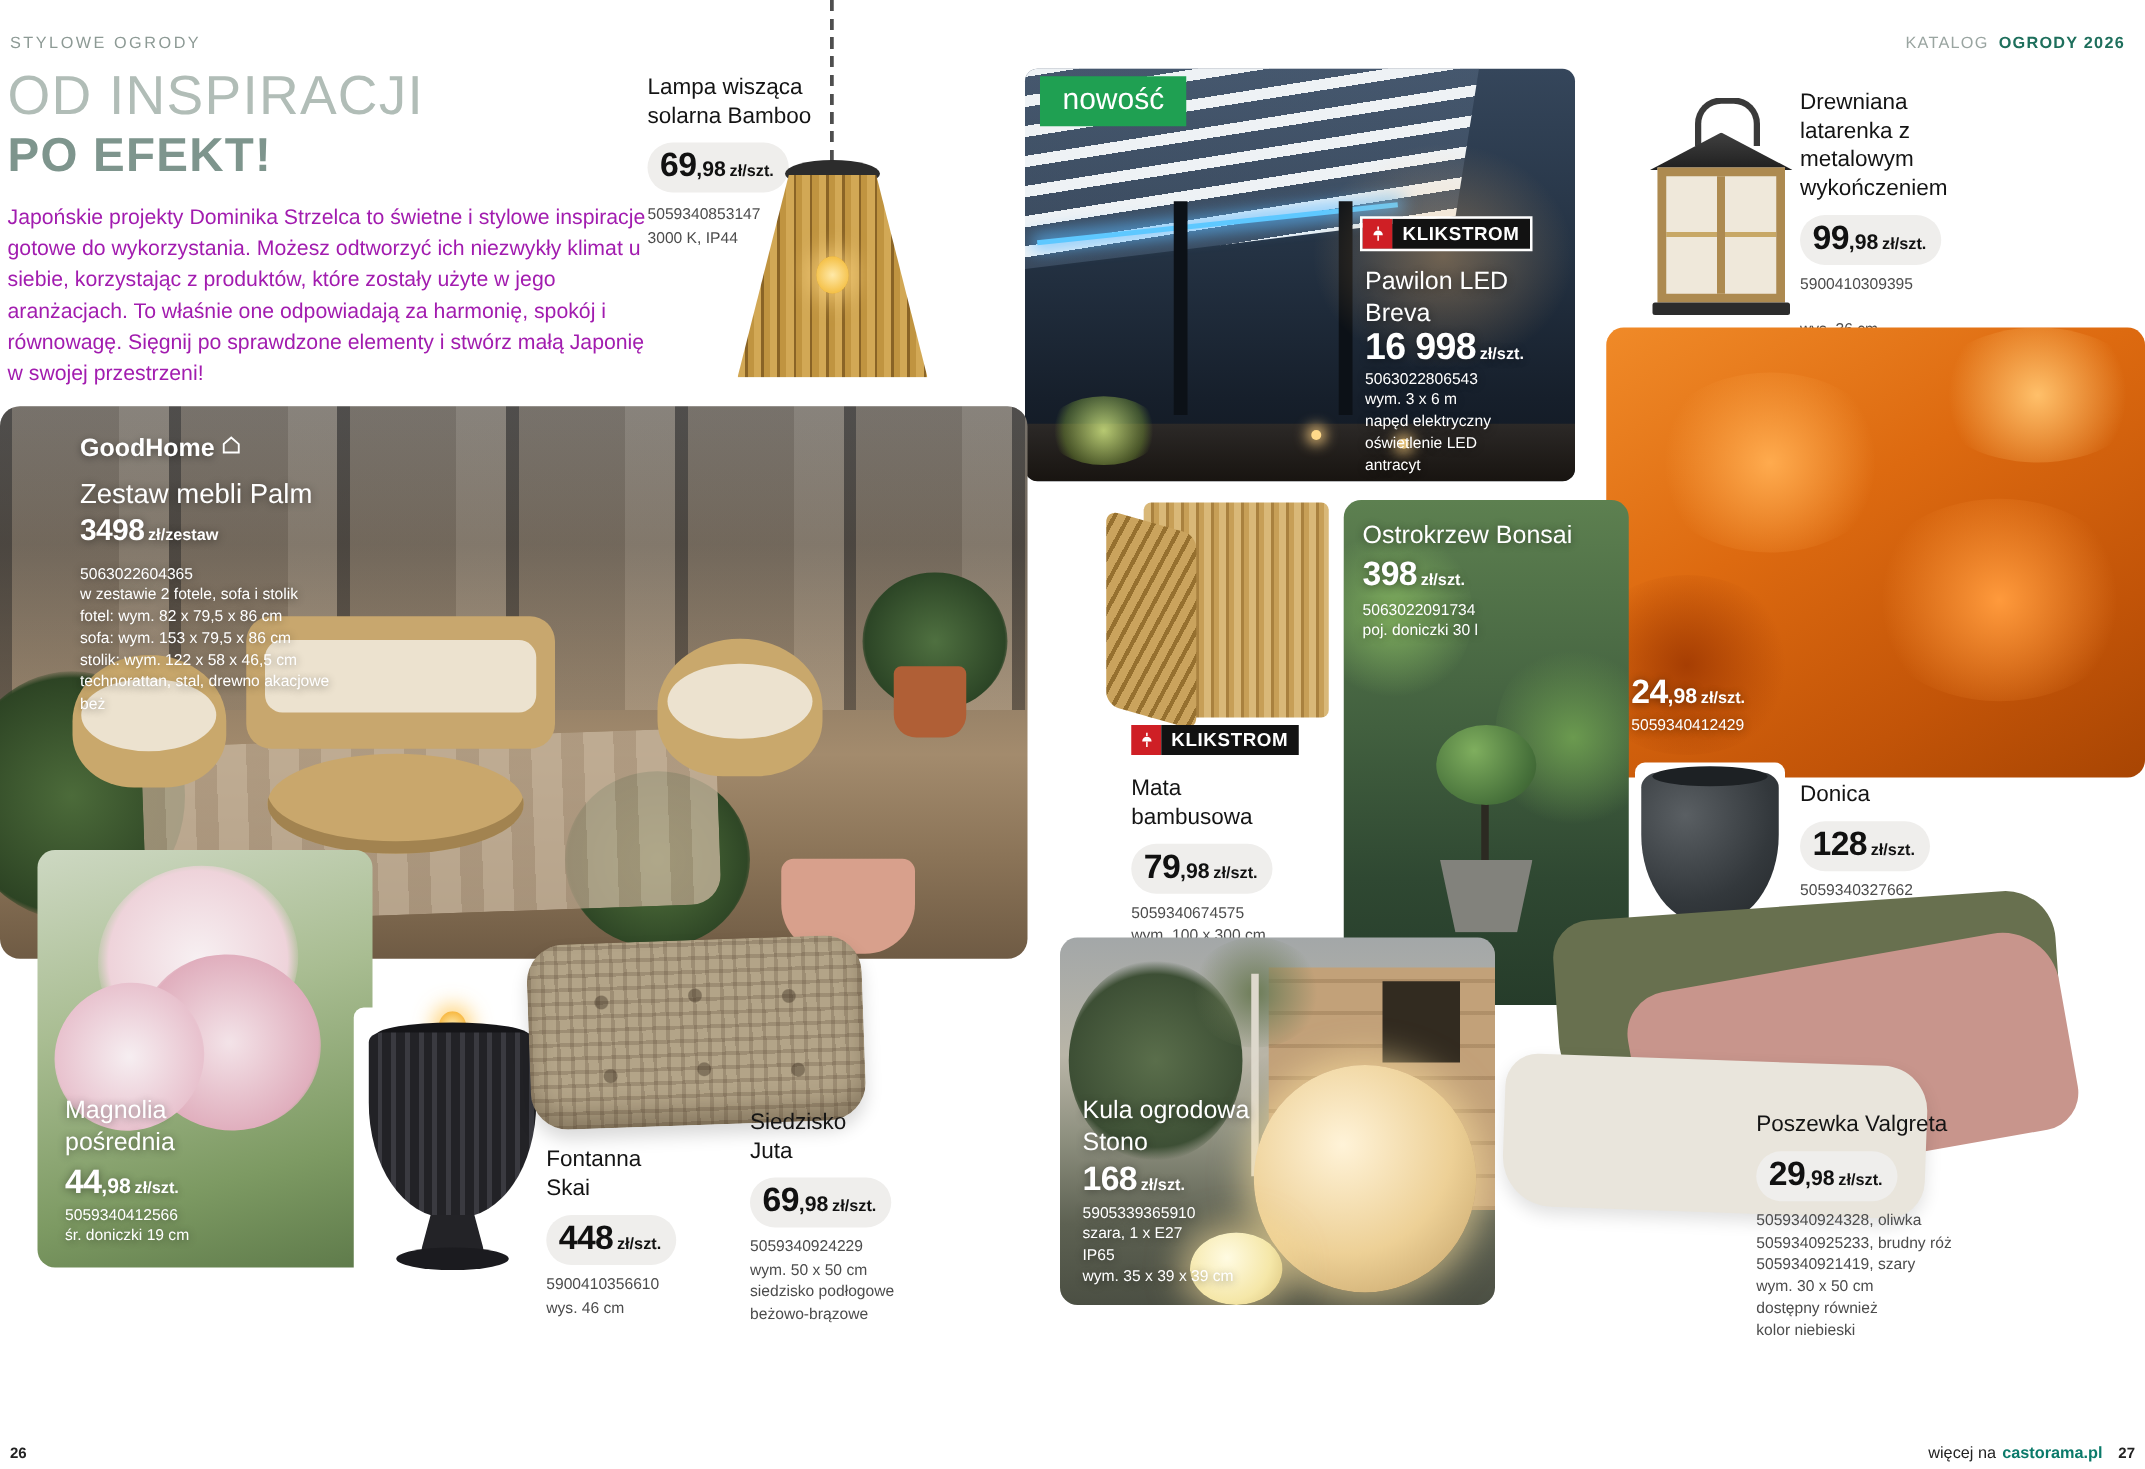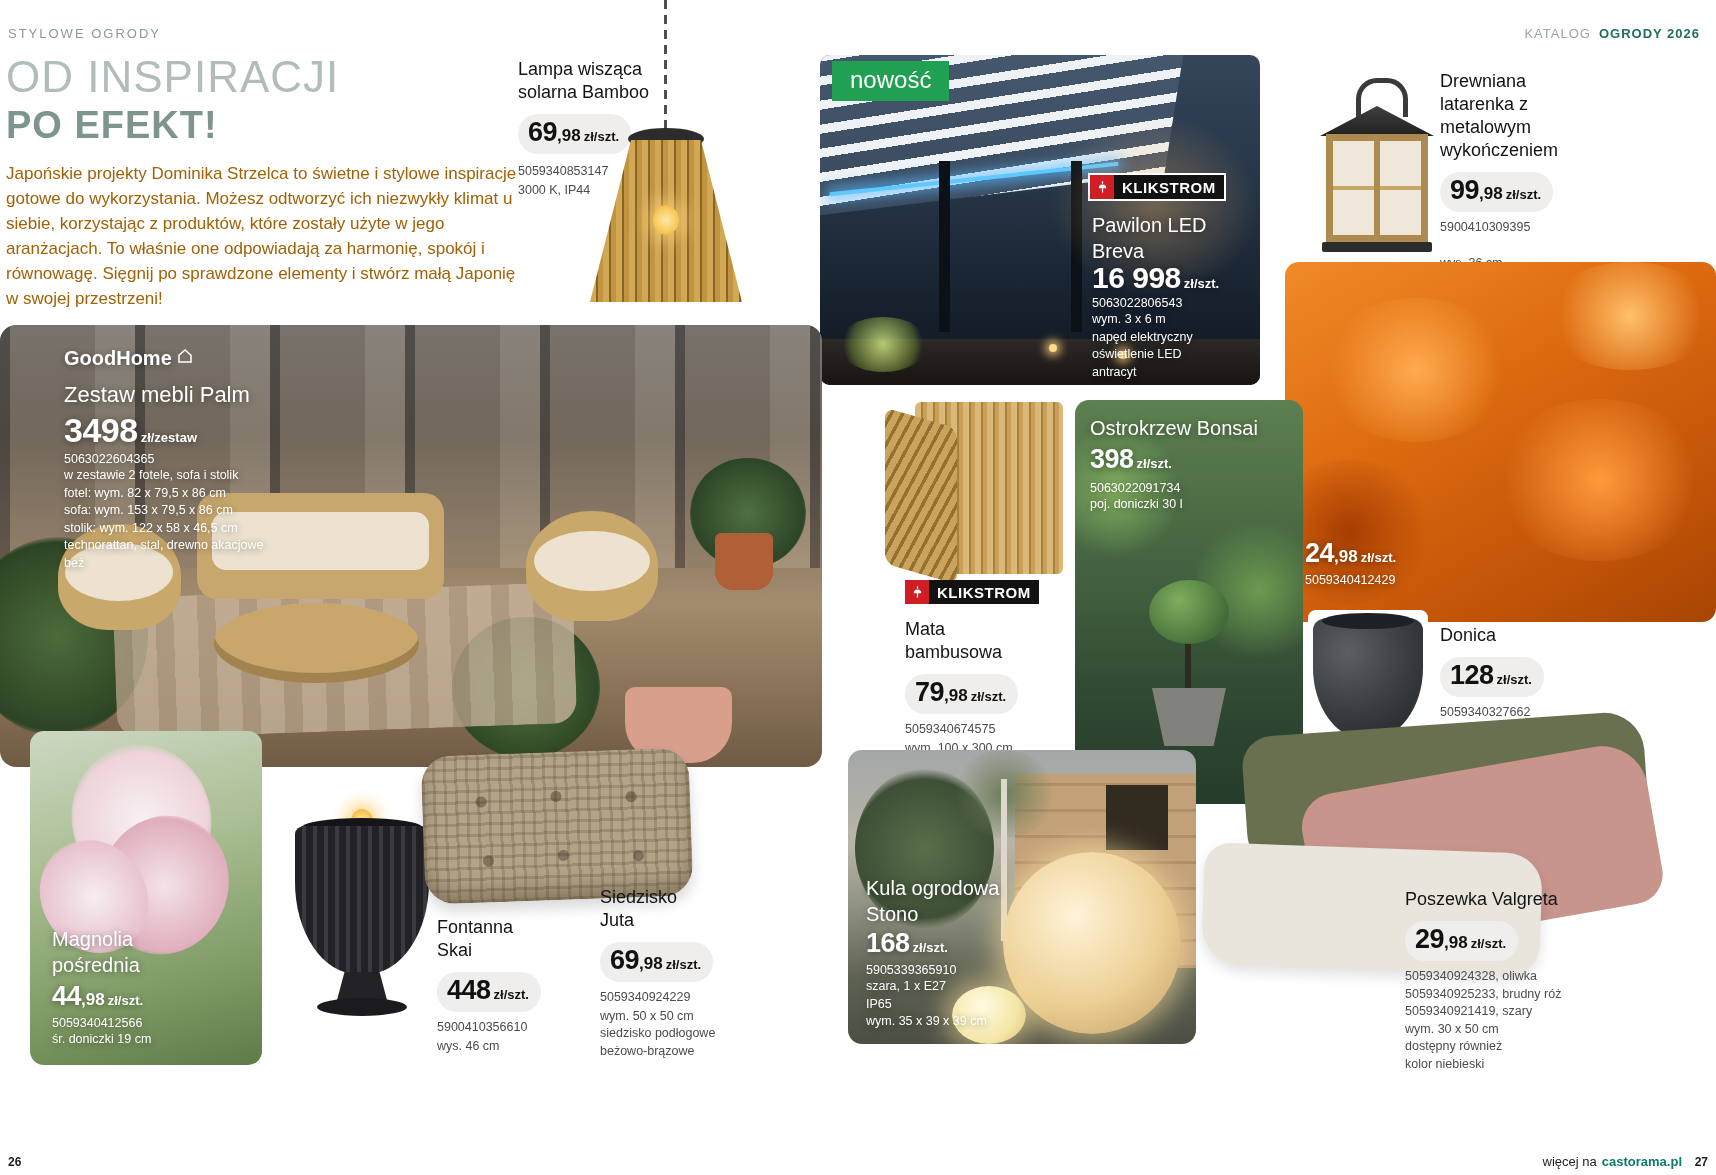--- a/index.html
+++ b/index.html
@@ -6,29 +6,29 @@
   .page{position:relative;width:1716px;height:1175px;background:#fff;overflow:hidden;
         font-family:"Liberation Sans",sans-serif;color:#1a1a1a;}
   .abs{position:absolute;}
   .photo{position:absolute;overflow:hidden;border-radius:14px;}
   
   .kicker{left:8px;top:26px;font-size:13px;letter-spacing:2px;color:#8d9a95;}
   .cat-right{right:16px;top:26px;font-size:13px;color:#9aa5a1;letter-spacing:1px;}
   .cat-right .cat-name{color:#1e6f5c;font-weight:700;margin-left:8px;}
   .title1{left:6px;top:52px;font-size:44px;color:#b1bdb7;letter-spacing:1px;}
   .title2{left:6px;top:104px;font-size:38px;font-weight:700;color:#7e958d;letter-spacing:1px;}
-  .intro{left:6px;top:162px;width:520px;font-size:17px;line-height:1.47;color:#a16207;}
+  .intro{left:6px;top:162px;width:520px;font-size:17px;line-height:1.47;color:#a21caf;}
   
   .pname{font-size:18px;line-height:1.28;color:#141414;}
   .pname.lg{font-size:20px;}
   .w{color:#fff !important;text-shadow:0 1px 7px rgba(0,0,0,.45);}
   .price-row{margin-top:10px;color:#111;white-space:nowrap;}
   .pill{display:inline-block;background:#efeeec;border-radius:20px;padding:3px 12px 6px 10px;}
   .p-main{font-size:27px;font-weight:700;color:inherit;letter-spacing:-.5px;}
-  .p-main.xl{font-size:34px;}
+  .p-main.xl{font-size:24px;}
   .p-main.lgx{font-size:30px;}
   .p-dec{font-size:17px;font-weight:700;color:inherit;}
   .p-unit{font-size:13px;font-weight:700;color:inherit;margin-left:3px;}
   .meta{font-size:12.5px;color:#4c4c4c;line-height:1.4;margin-top:7px;white-space:pre-line;}
   .meta.w{color:#fff;}
   
   .nowosc{position:absolute;left:12px;top:6px;background:#1fa052;color:#fff;font-size:24px;
           padding:5px 18px 7px;z-index:5;}
   .klik{display:inline-flex;align-items:stretch;height:24px;}
   .klik.outlined{outline:2px solid #fff;}
@@ -121,22 +121,22 @@
   
   .pillow{position:absolute;}
   .pil-olive{left:1245px;top:724px;width:402px;height:142px;background:#68704f;
              border-radius:30px 40px 34px 46px;transform:rotate(-4deg);}
   .pil-pink{left:1308px;top:768px;width:348px;height:162px;background:#c8958c;
             border-radius:34px 46px 30px 44px;transform:rotate(-10deg);}
   .pil-cream{left:1203px;top:848px;width:338px;height:122px;background:#e9e5dc;
              border-radius:26px 36px 30px 40px;transform:rotate(2deg);
              box-shadow:0 6px 14px rgba(0,0,0,.12);}
   
-  .magnolia{left:30px;top:731px;width:232px;height:334px;
-            background:linear-gradient(165deg,#cdd8c2 0%,#a9bd92 38%,#7d9a63 75%,#5e7a4a 100%);}
+  .magnolia{left:30px;top:680px;width:232px;height:334px;
+            background:linear-gradient(165deg,#cdd8c2 0%,#a9bd92 38%,#7d9a63 75%,#5e7a4a 100%);padding-left:36px;}
   .mg-petal{position:absolute;border-radius:50%;}
   
   .fountain-photo{left:283px;top:806px;width:158px;height:222px;border-radius:8px;background:#fff;}
   .fon-rim{position:absolute;left:18px;top:12px;width:122px;height:20px;background:#151518;border-radius:50%;}
   .fon-body{position:absolute;left:12px;top:20px;width:134px;height:148px;
             background:repeating-linear-gradient(90deg,#222226 0 7px,#3a3a40 7px 11px);
             border-radius:10px 10px 62px 62px / 8px 8px 92px 92px;}
   .fon-flame{position:absolute;left:68px;top:3px;width:22px;height:24px;border-radius:50%;
              background:radial-gradient(circle,#ffedb0,#f7b63e 75%);
              box-shadow:0 0 16px 5px rgba(255,200,90,.8);}

